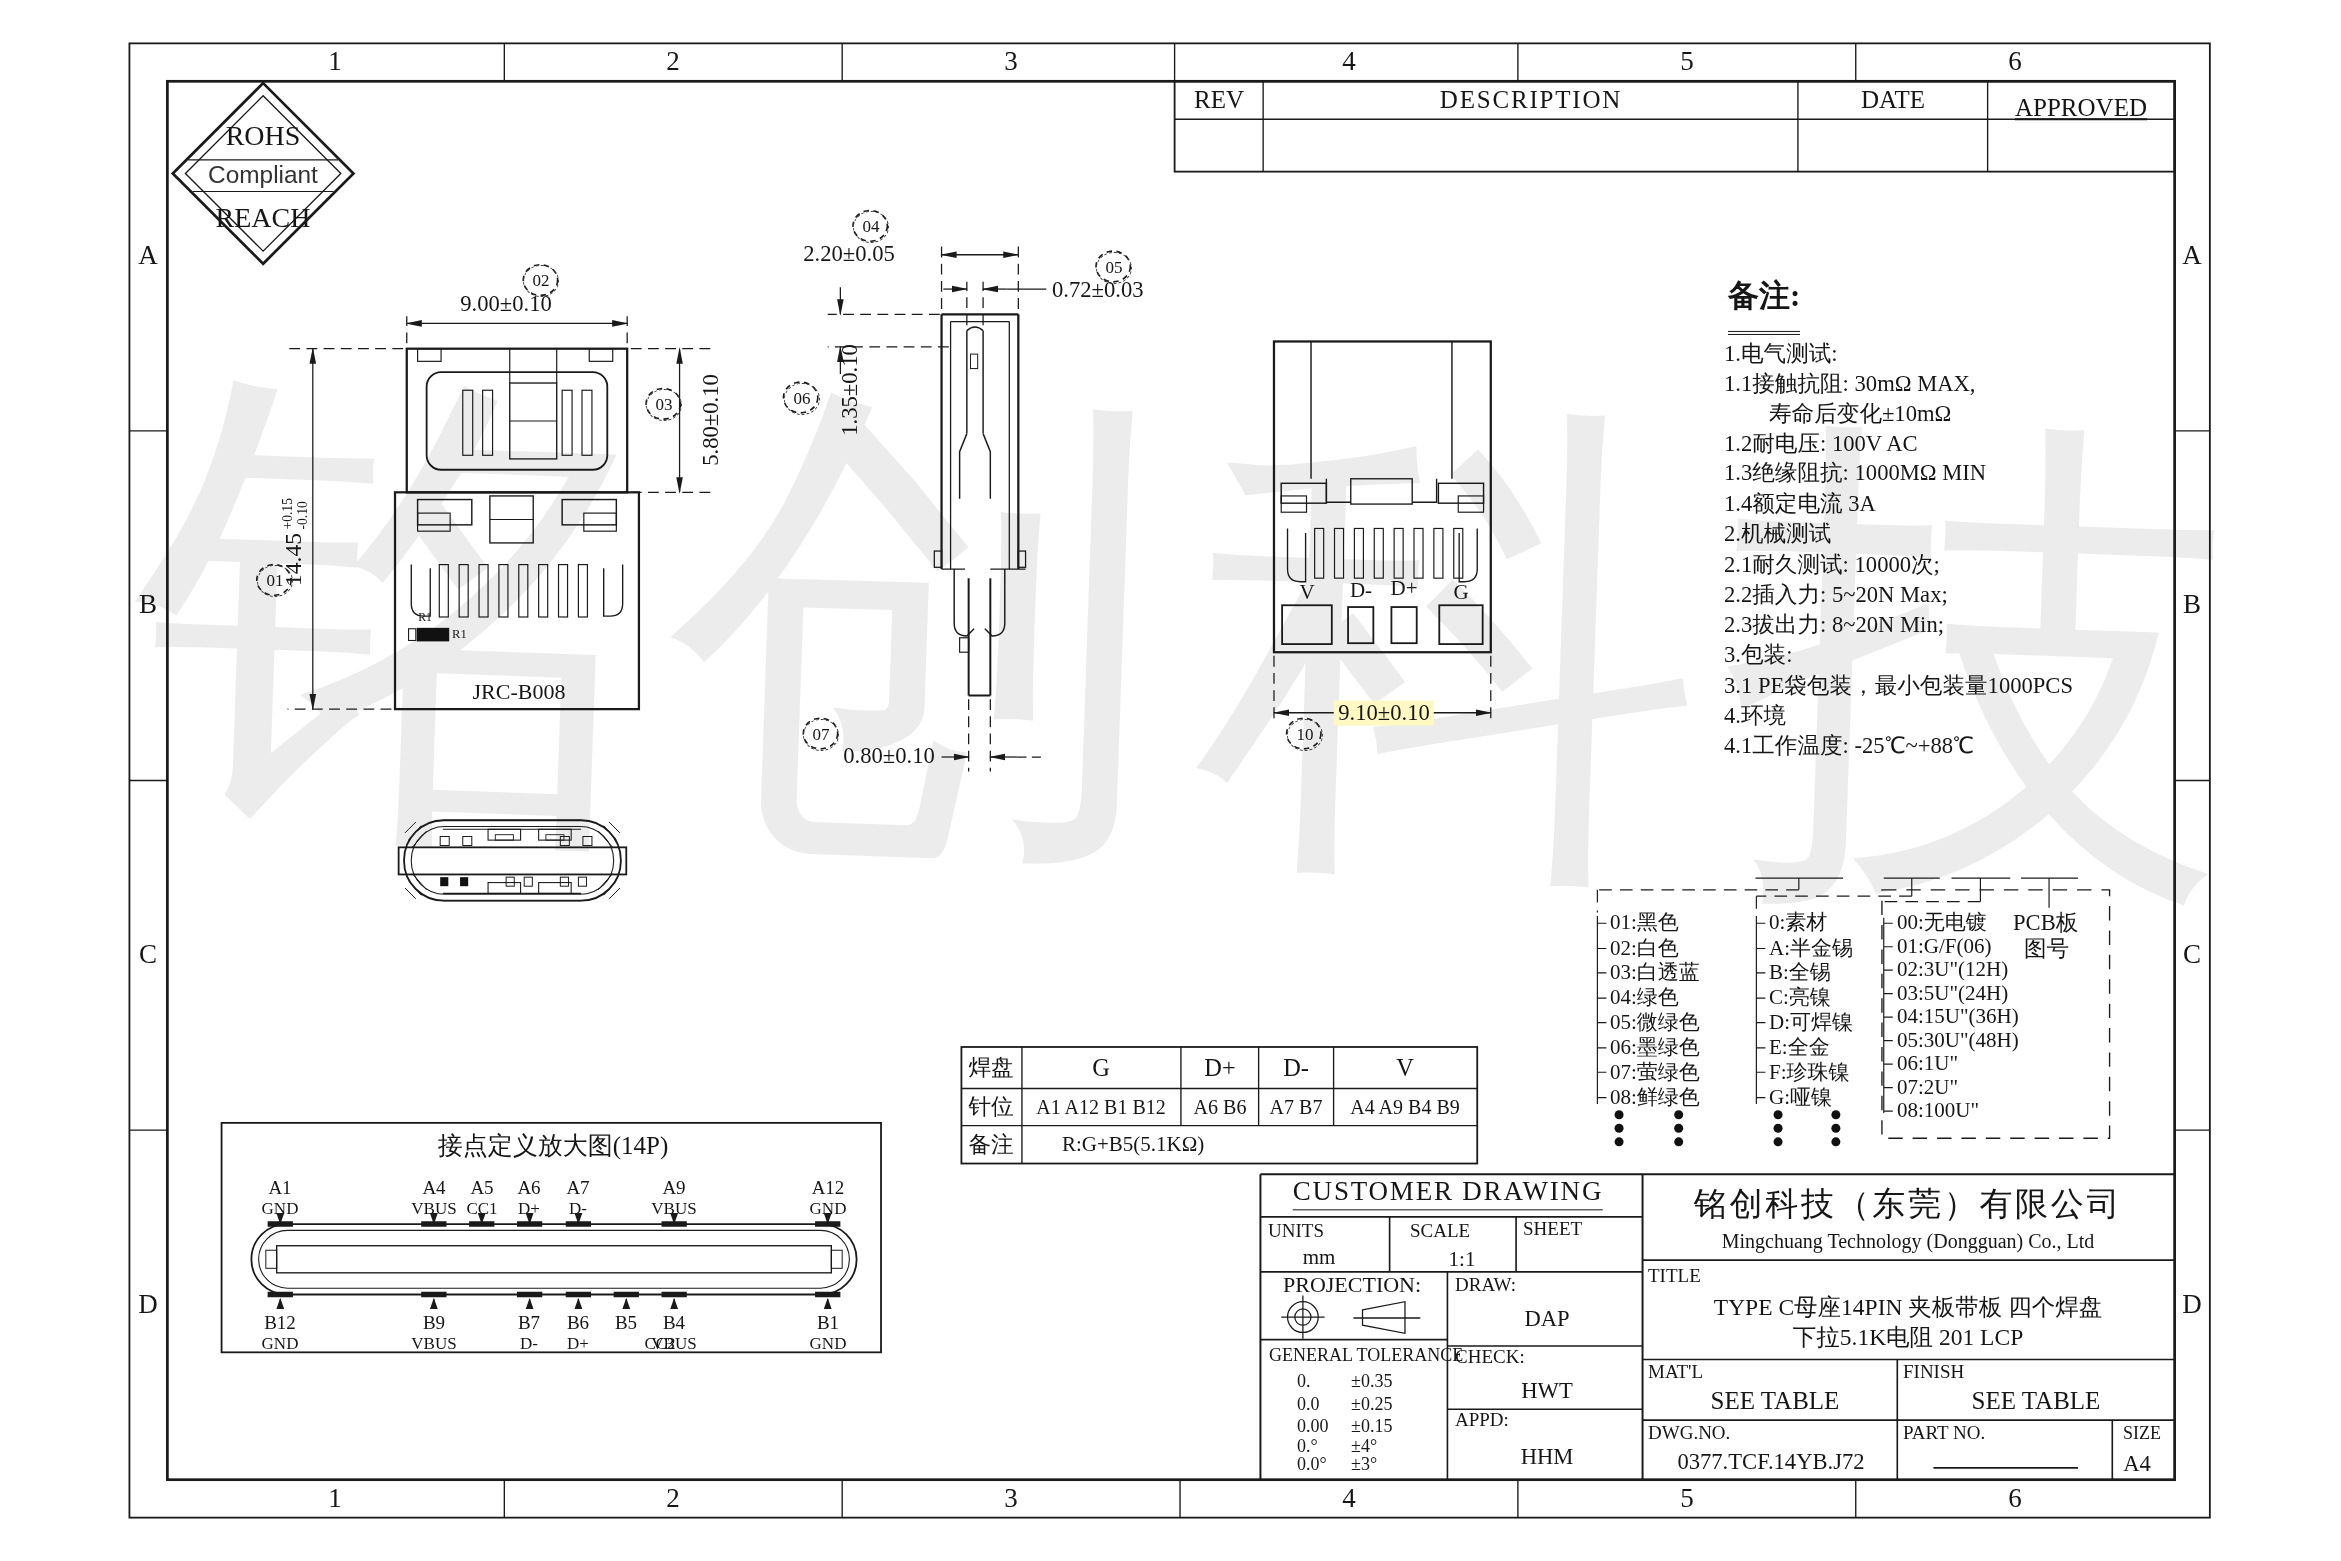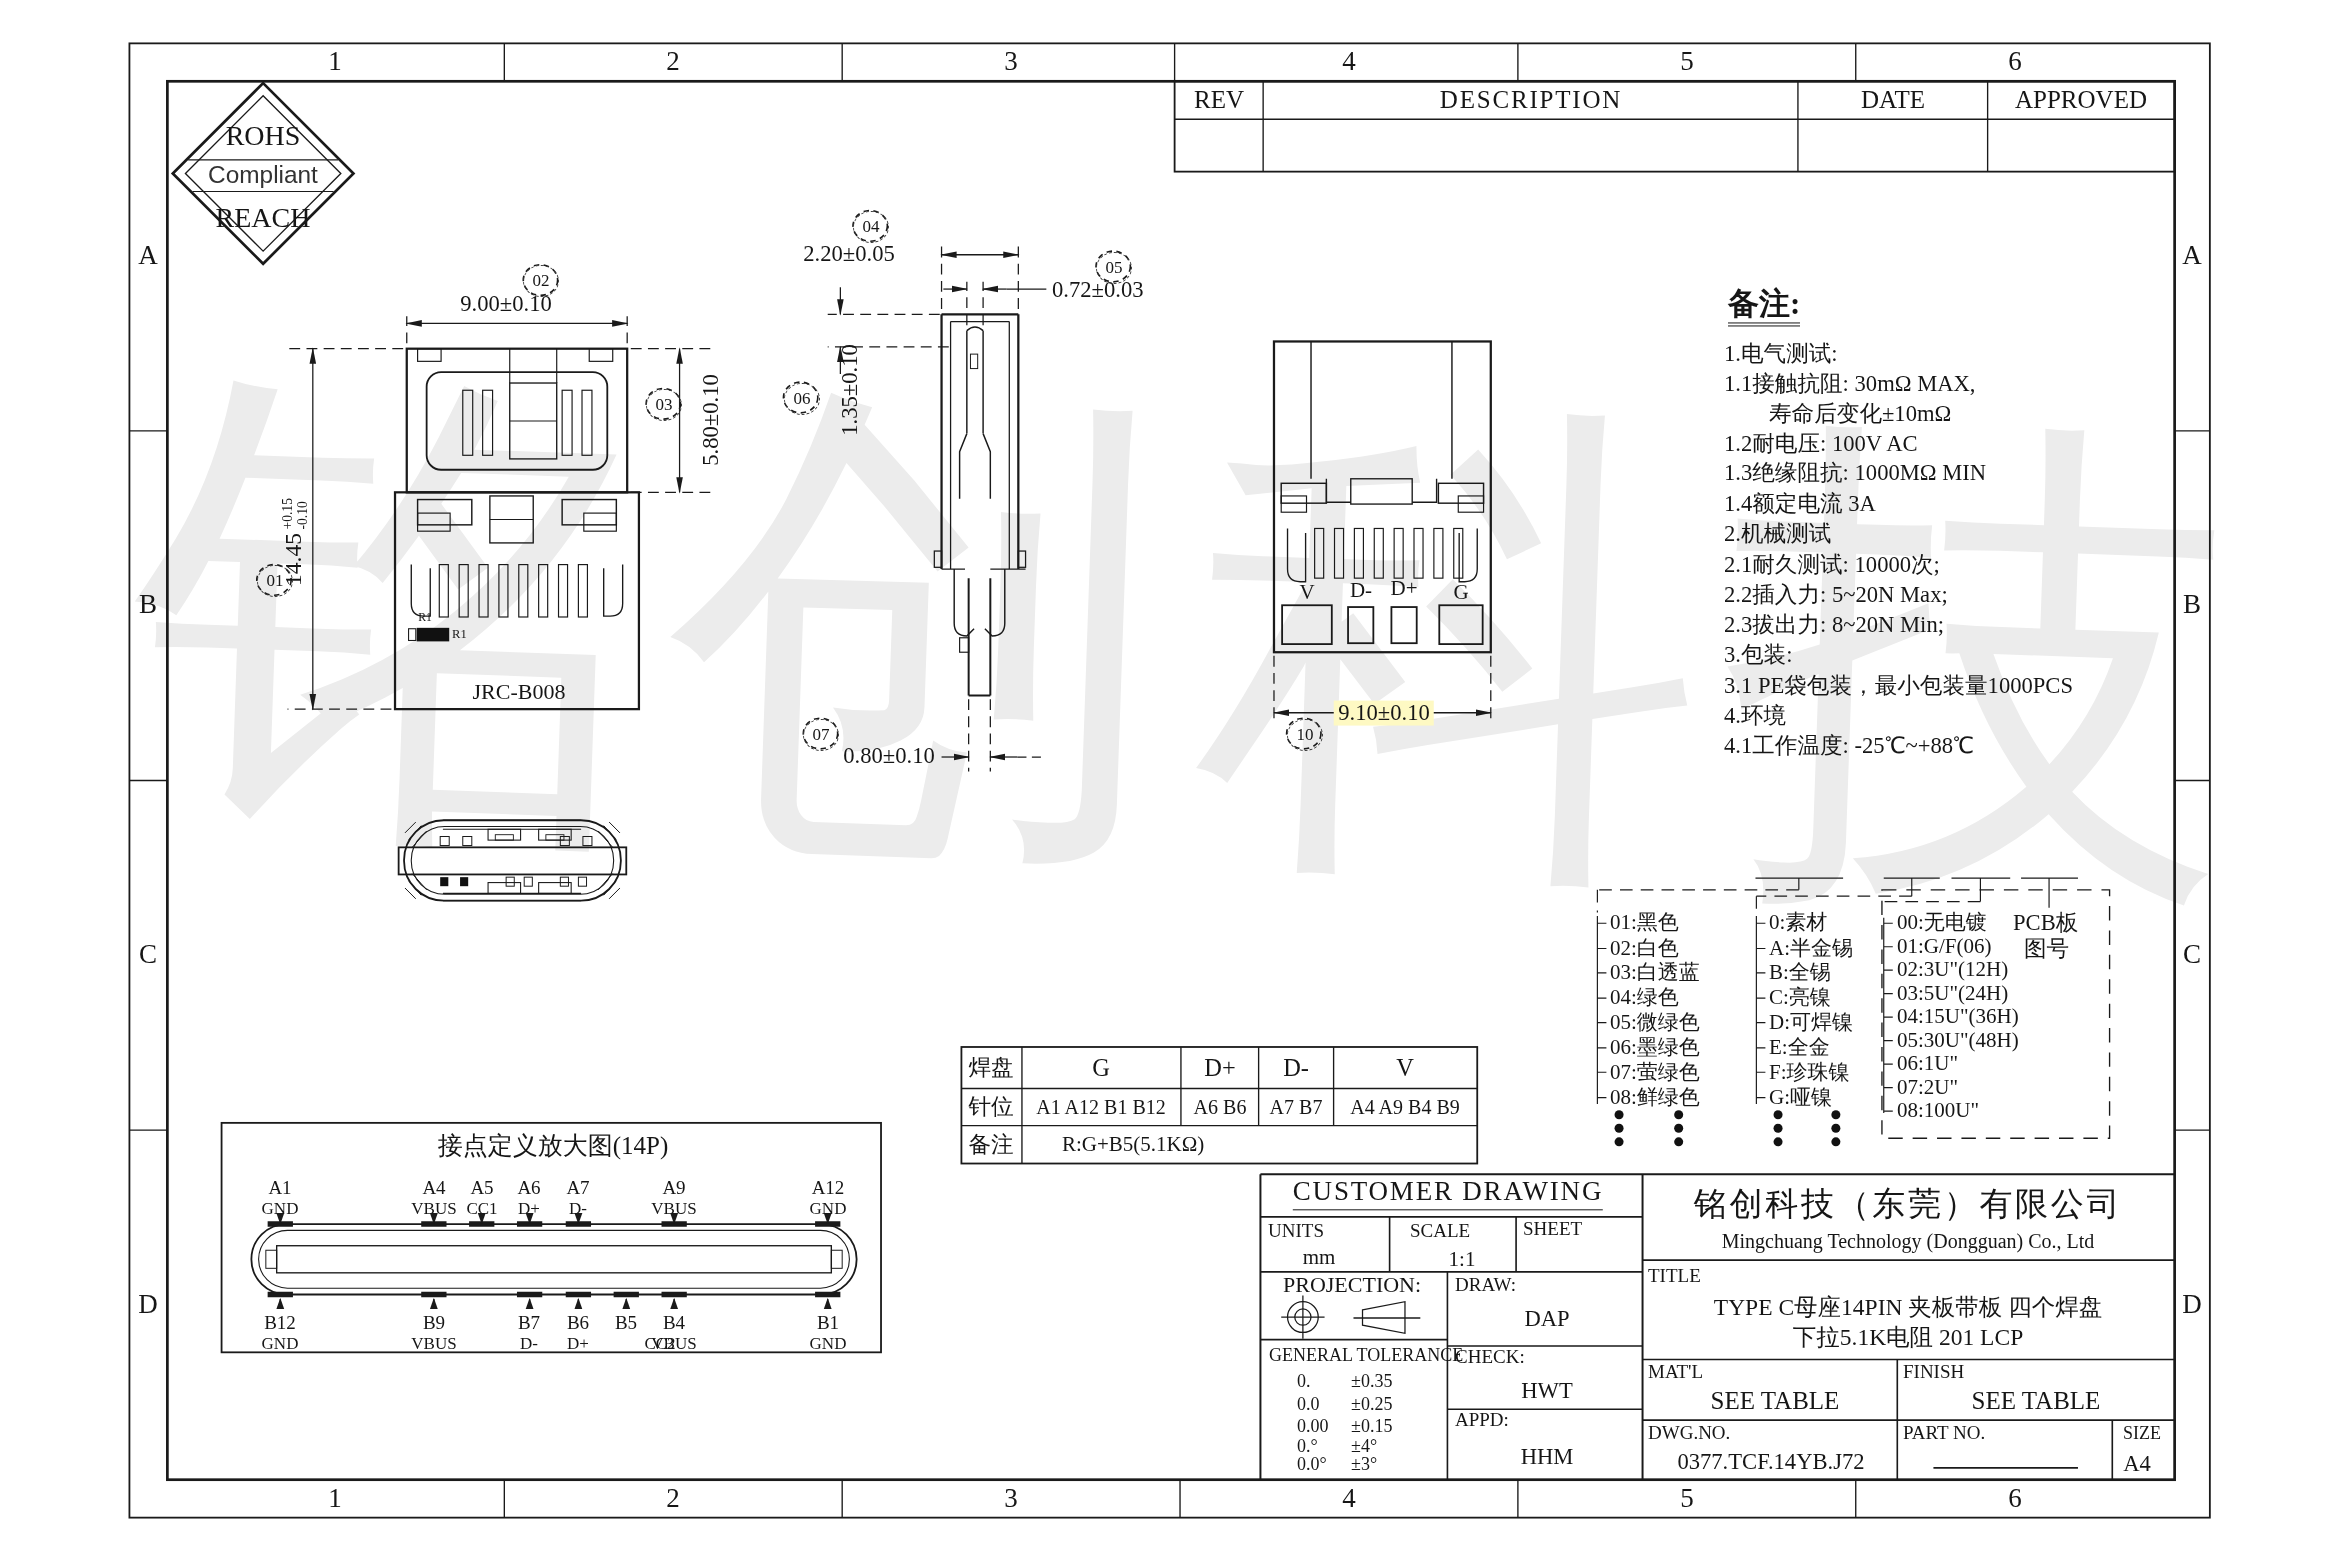--- a/index.html
+++ b/index.html
@@ -9,21 +9,21 @@
       color:#ececec;white-space:nowrap;transform:rotate(2deg);font-family:"Liberation Serif",serif;z-index:0;}
   svg.lw{position:absolute;left:0;top:0;z-index:1;}
   .t{position:absolute;white-space:nowrap;z-index:2;transform:translate(-50%,-50%);line-height:1.1;}
   .tl{transform:translate(0,-50%);}
   .rot{transform:translate(-50%,-50%) rotate(-90deg);}
   .bg{background:#fef9c3;padding:0 4.5px;}
   .bal{position:absolute;width:34px;height:30px;margin:-15.4px 0 0 -17px;border:1.8px dashed #3a3a3a;
        border-radius:50%;display:flex;align-items:center;justify-content:center;
        font-size:17px;z-index:2;background:transparent;}
   .ul{border-bottom:1.8px solid #161616;padding-bottom:2.7px;}
-  .dul{border-bottom:4.5px double #161616;padding-bottom:1px;}
+  .dul{border-bottom:4.5px double #161616;padding-bottom:18px;}
   .stack{display:inline-flex;flex-direction:column;font-size:13.6px;line-height:1.05;vertical-align:middle;margin-left:3.6px;}
 </style>
 </head>
 <body>
 
 <div id="sheet">
 
   <div id="wm">铭创科技</div>
 
   <svg class="lw" width="2342" height="1561" viewBox="0 0 2592 1728" stroke="#1a1a1a" fill="none" stroke-width="2">
@@ -303,21 +303,21 @@
   <div class="t" style="left:148px;top:955px;font-size:27px;">C</div>
   <div class="t" style="left:148px;top:1305px;font-size:27px;">D</div>
   <div class="t" style="left:2192px;top:256px;font-size:27px;">A</div>
   <div class="t" style="left:2192px;top:605px;font-size:27px;">B</div>
   <div class="t" style="left:2192px;top:955px;font-size:27px;">C</div>
   <div class="t" style="left:2192px;top:1305px;font-size:27px;">D</div>
 
   <div class="t" style="left:1219px;top:100px;font-size:25px;">REV</div>
   <div class="t" style="left:1531px;top:100px;font-size:25px;letter-spacing:1.8px;">DESCRIPTION</div>
   <div class="t" style="left:1893px;top:100px;font-size:25px;">DATE</div>
-  <div class="t" style="left:2081px;top:100px;font-size:25px;">APPROVED</div>
+  <div class="t" style="left:2081px;top:108px;font-size:25px;text-decoration:underline;">APPROVED</div>
 
   <div class="t" style="left:263px;top:136px;font-size:28px;">ROHS</div>
   <div class="t" style="left:263px;top:175px;font-size:24.4px;font-family:'Liberation Sans',sans-serif;color:#333;">Compliant</div>
   <div class="t" style="left:263px;top:218px;font-size:28px;">REACH</div>
 
   <div class="t" style="left:506px;top:304px;font-size:22.6px;">9.00±0.10</div>
   <div class="bal" style="left:540px;top:280px;">02</div>
   <div class="t rot" style="left:711px;top:420px;font-size:22.6px;">5.80±0.10</div>
   <div class="bal" style="left:663px;top:404px;">03</div>
   <div class="t rot" style="left:295px;top:542px;font-size:23.5px;">

